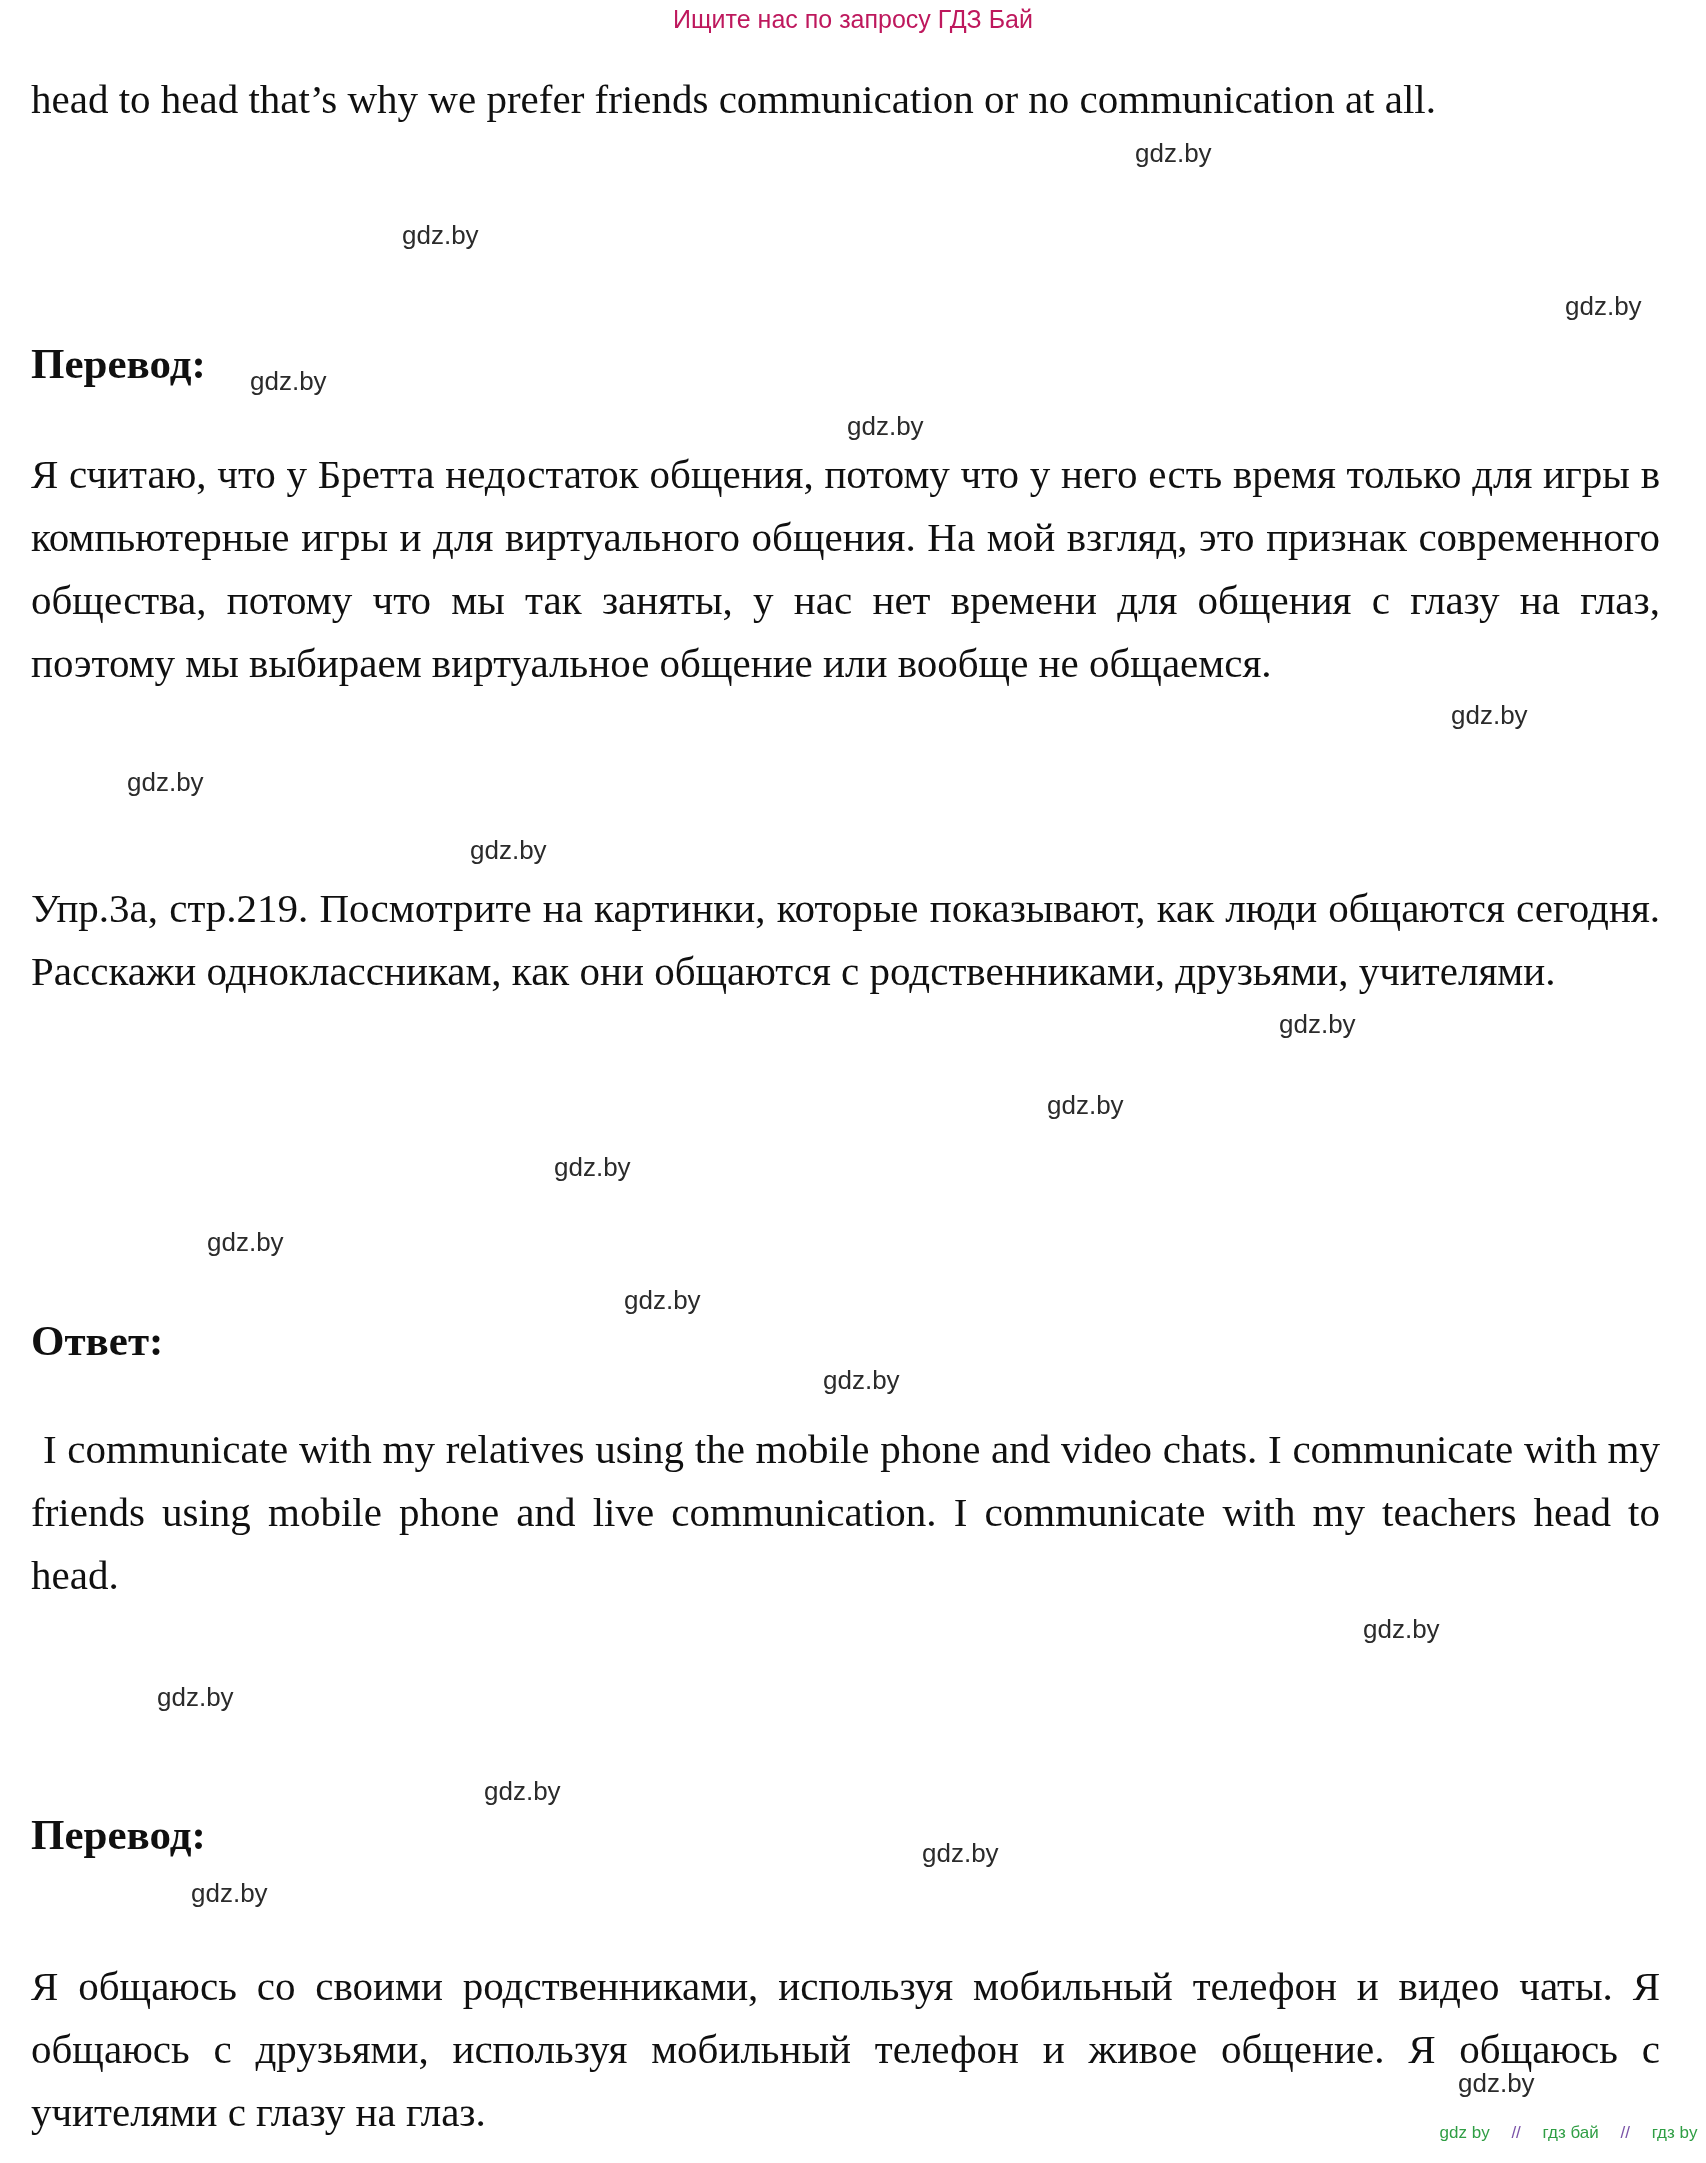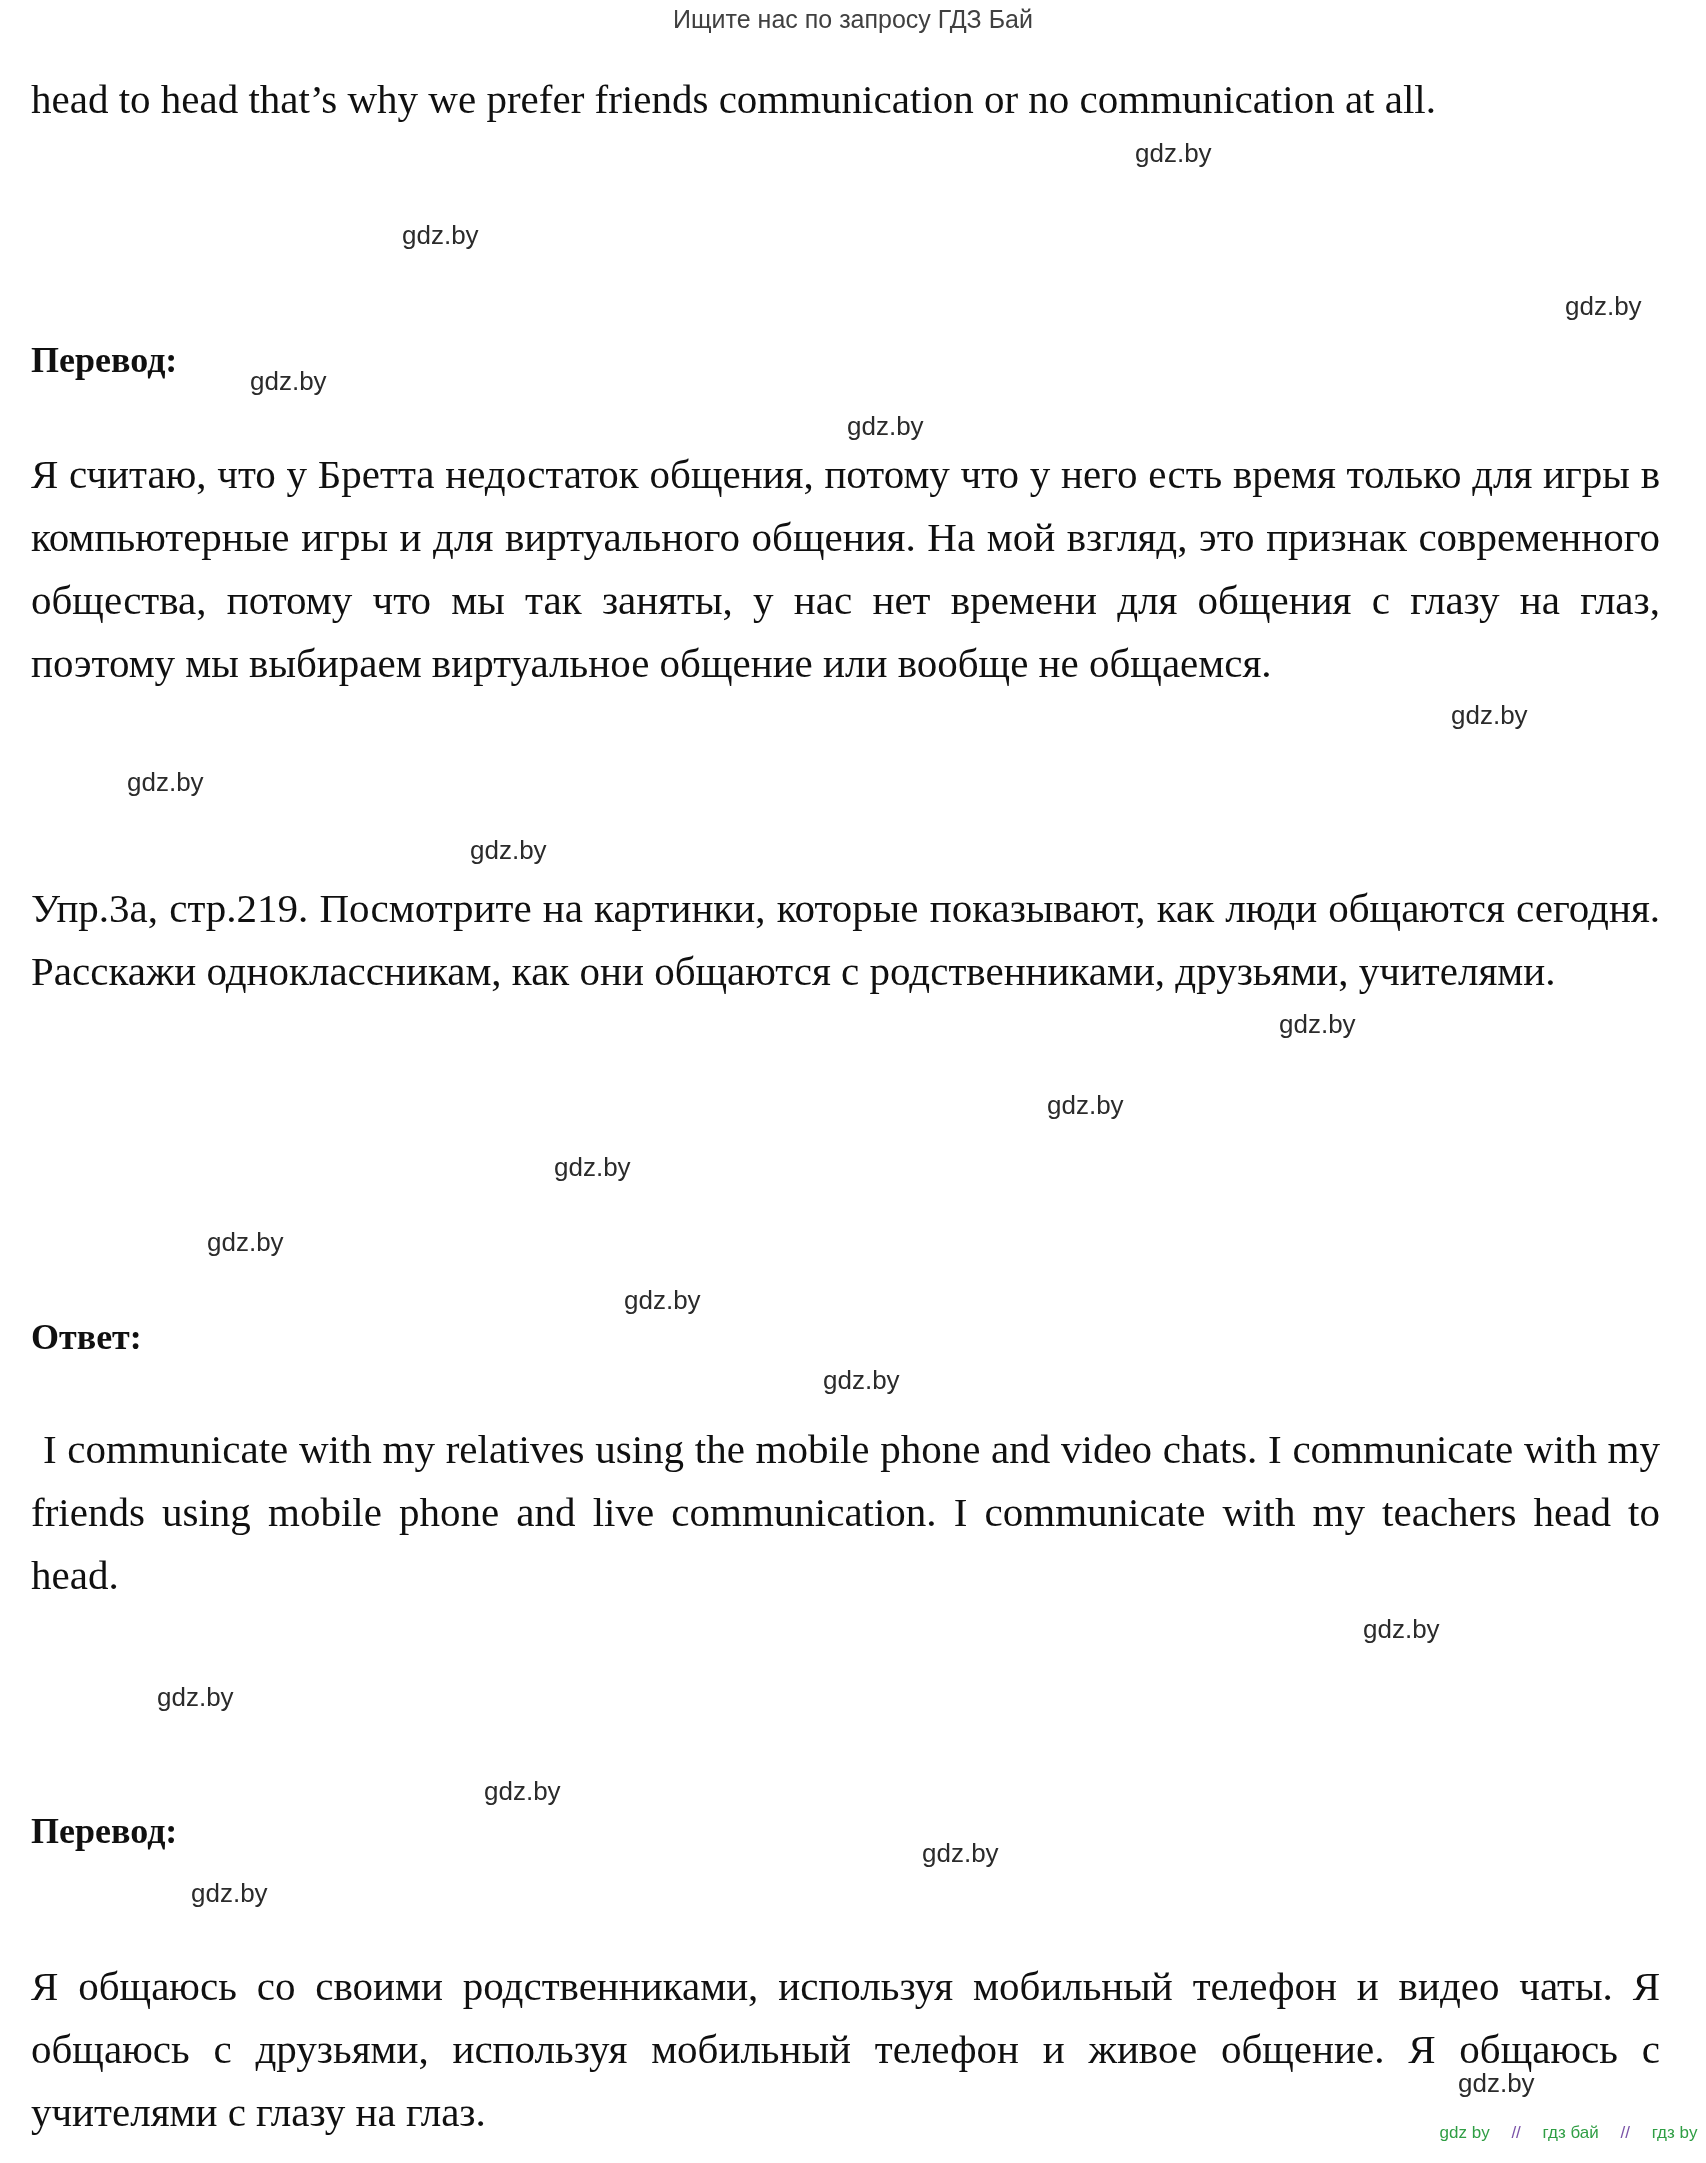--- a/index.html
+++ b/index.html
@@ -18,35 +18,35 @@
   }
   .banner {
     position: absolute;
     top: 5.1px;
     left: 0;
     width: 100%;
     text-align: center;
     font-family: "Liberation Sans", sans-serif;
     font-size: 25px;
     font-weight: 500;
-    color: #404040;
+    color: #be185d;
   }
   .para {
     position: absolute;
     left: 31px;
     width: 1629px;
     font-size: 41px;
     line-height: 63px;
     text-align: justify;
     color: #101010;
   }
   .heading {
     position: absolute;
     left: 31px;
-    font-size: 36px;
+    font-size: 43px;
     font-weight: bold;
     color: #101010;
   }
   .wm {
     position: absolute;
     font-family: "Liberation Sans", sans-serif;
     font-size: 26px;
     color: #2b2b2b;
     white-space: nowrap;
   }

